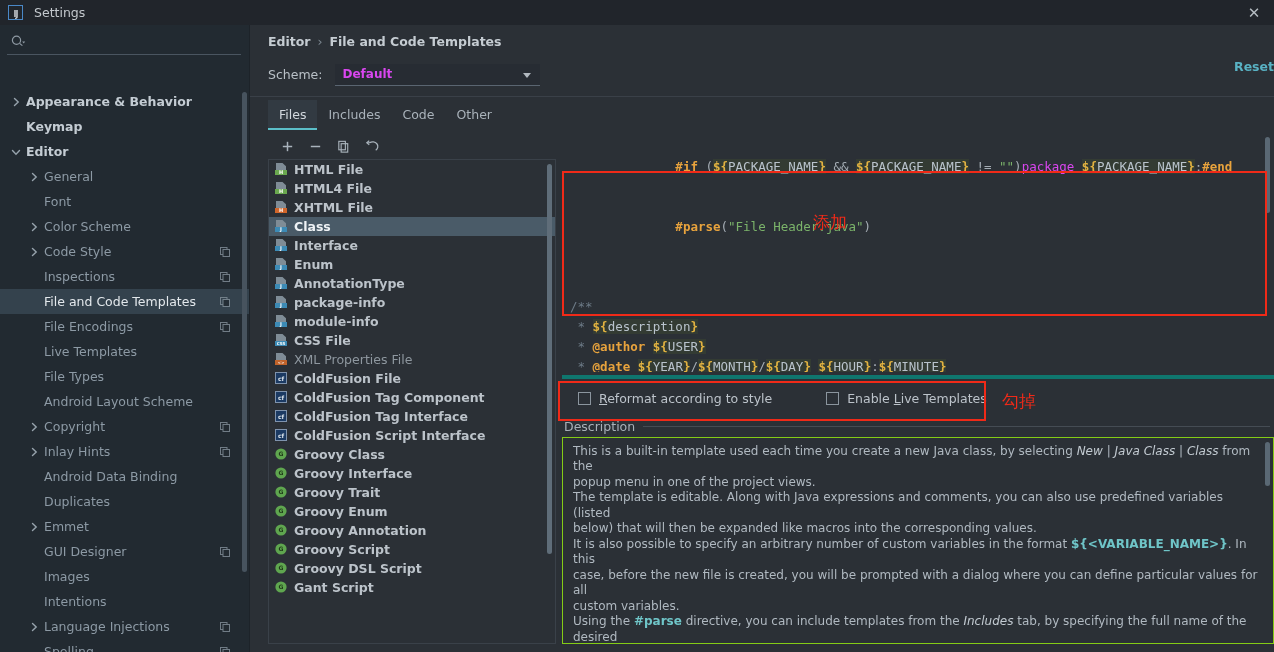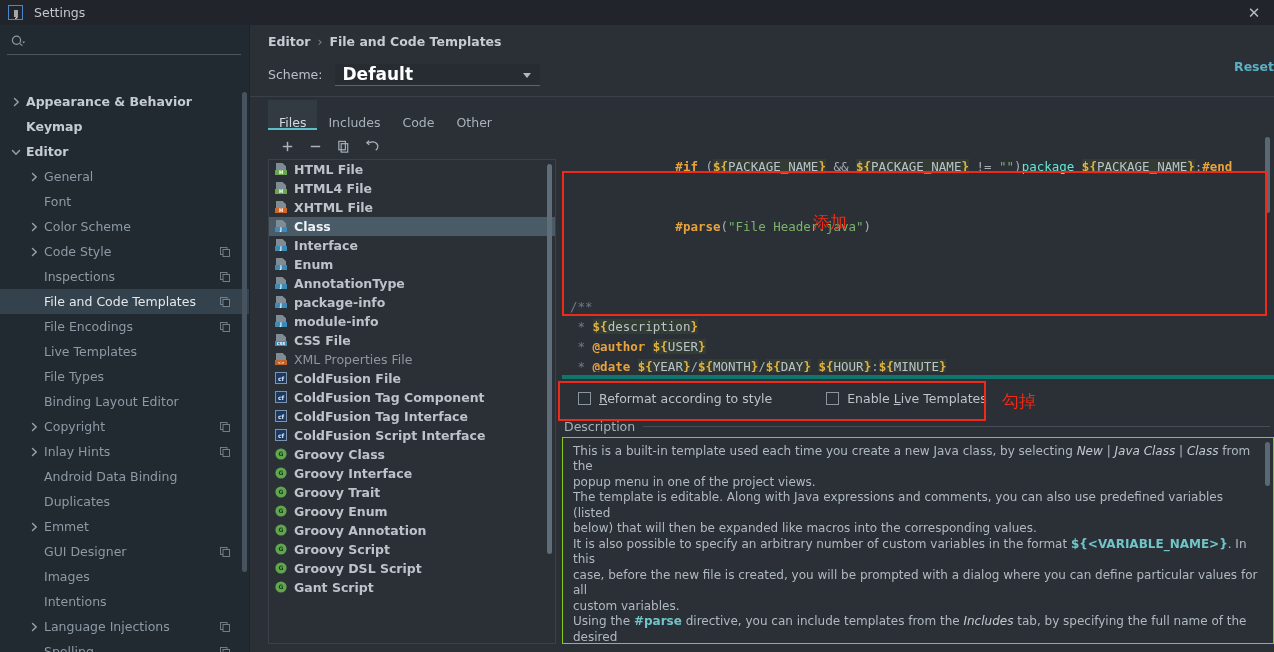--- a/index.html
+++ b/index.html
@@ -177,22 +177,22 @@
   .scheme-label { margin-right: 12px; }
   .combo {
     width: 205px;
     height: 22px;
     background: #272c33;
     border: none;
     border-bottom: 1px solid #5a6571;
     display: flex;
     align-items: center;
     padding: 0 8px;
-    color: #ffffff;
-    font-size: 17px;
+    color: #d946ef;
+    font-size: 12px;
     font-weight: bold;
     cursor: pointer;
     position: relative;
   }
   .combo .caret {
     position: absolute;
     right: 9px; top: 9px;
     width: 0; height: 0;
     border-left: 4.5px solid transparent;
     border-right: 4.5px solid transparent;
@@ -207,21 +207,21 @@
     height: 30px;
     flex: 0 0 30px;
     display: flex;
     align-items: stretch;
     padding-left: 267px;
     margin-left: -249px;
     margin-top: 3px;
   }
   .tab {
     padding: 0 11px;
-    display: flex; align-items: flex-end;
+    display: flex; align-items: center;
     font-size: 12.5px;
     color: #a9b2ba;
     cursor: pointer;
     position: relative;
   }
   .tab.active {
     background: #323a42;
     color: #d2d8de;
   }
   .tab.active::after {
@@ -311,21 +311,21 @@
     font-family: "DejaVu Sans Mono", "Liberation Mono", monospace;
     font-size: 12.5px;
     line-height: 20px;
     padding: 3px 0 0 8px;
   }
   .code-line { white-space: pre; color: #b4bcc3; }
   .k-directive { color: #e8a33d; font-weight: bold; }
   .k-var { color: #e3b341; font-weight: bold; background: #333b33; }
   .k-varname { color: #b9c3cc; font-weight: normal; }
   .k-str { color: #7bb36a; }
-  .k-kw { color: #5eead4; }
+  .k-kw { color: #d946ef; }
   .k-punc { color: #a5adb5; }
   .k-comment { color: #6d7b87; }
   .code-scroll {
     position: absolute;
     right: 4px; top: 3px;
     width: 5px; height: 76px;
     background: #5a6874;
     border-radius: 3px;
   }
   .red-box {
@@ -502,21 +502,21 @@
           <div class="tree-item lvl1">
             <span class="noarrow"></span>
             <span class="tree-label">Live Templates</span>
           </div>
           <div class="tree-item lvl1">
             <span class="noarrow"></span>
             <span class="tree-label">File Types</span>
           </div>
           <div class="tree-item lvl1">
             <span class="noarrow"></span>
-            <span class="tree-label">Binding Layout Editor</span>
+            <span class="tree-label">Android Layout Scheme</span>
           </div>
           <div class="tree-item lvl1">
             <span class="arrow"><svg viewBox="0 0 12 12" width="12" height="12">
                 <path d="M4.5,2.5 L8.2,6 L4.5,9.5" fill="none" stroke="#97a3ad" stroke-width="1.4" stroke-linecap="round"></path>
               </svg></span>
             <span class="tree-label">Copyright</span>
             <span class="copy-badge"><svg viewBox="0 0 12 12" width="12" height="12">
                 <rect x="1.5" y="1.5" width="6.5" height="7" fill="none" stroke="#7f8b95" stroke-width="1"></rect>
                 <rect x="4" y="3.5" width="6.5" height="7" fill="#222a31" stroke="#7f8b95" stroke-width="1"></rect>
               </svg></span>

